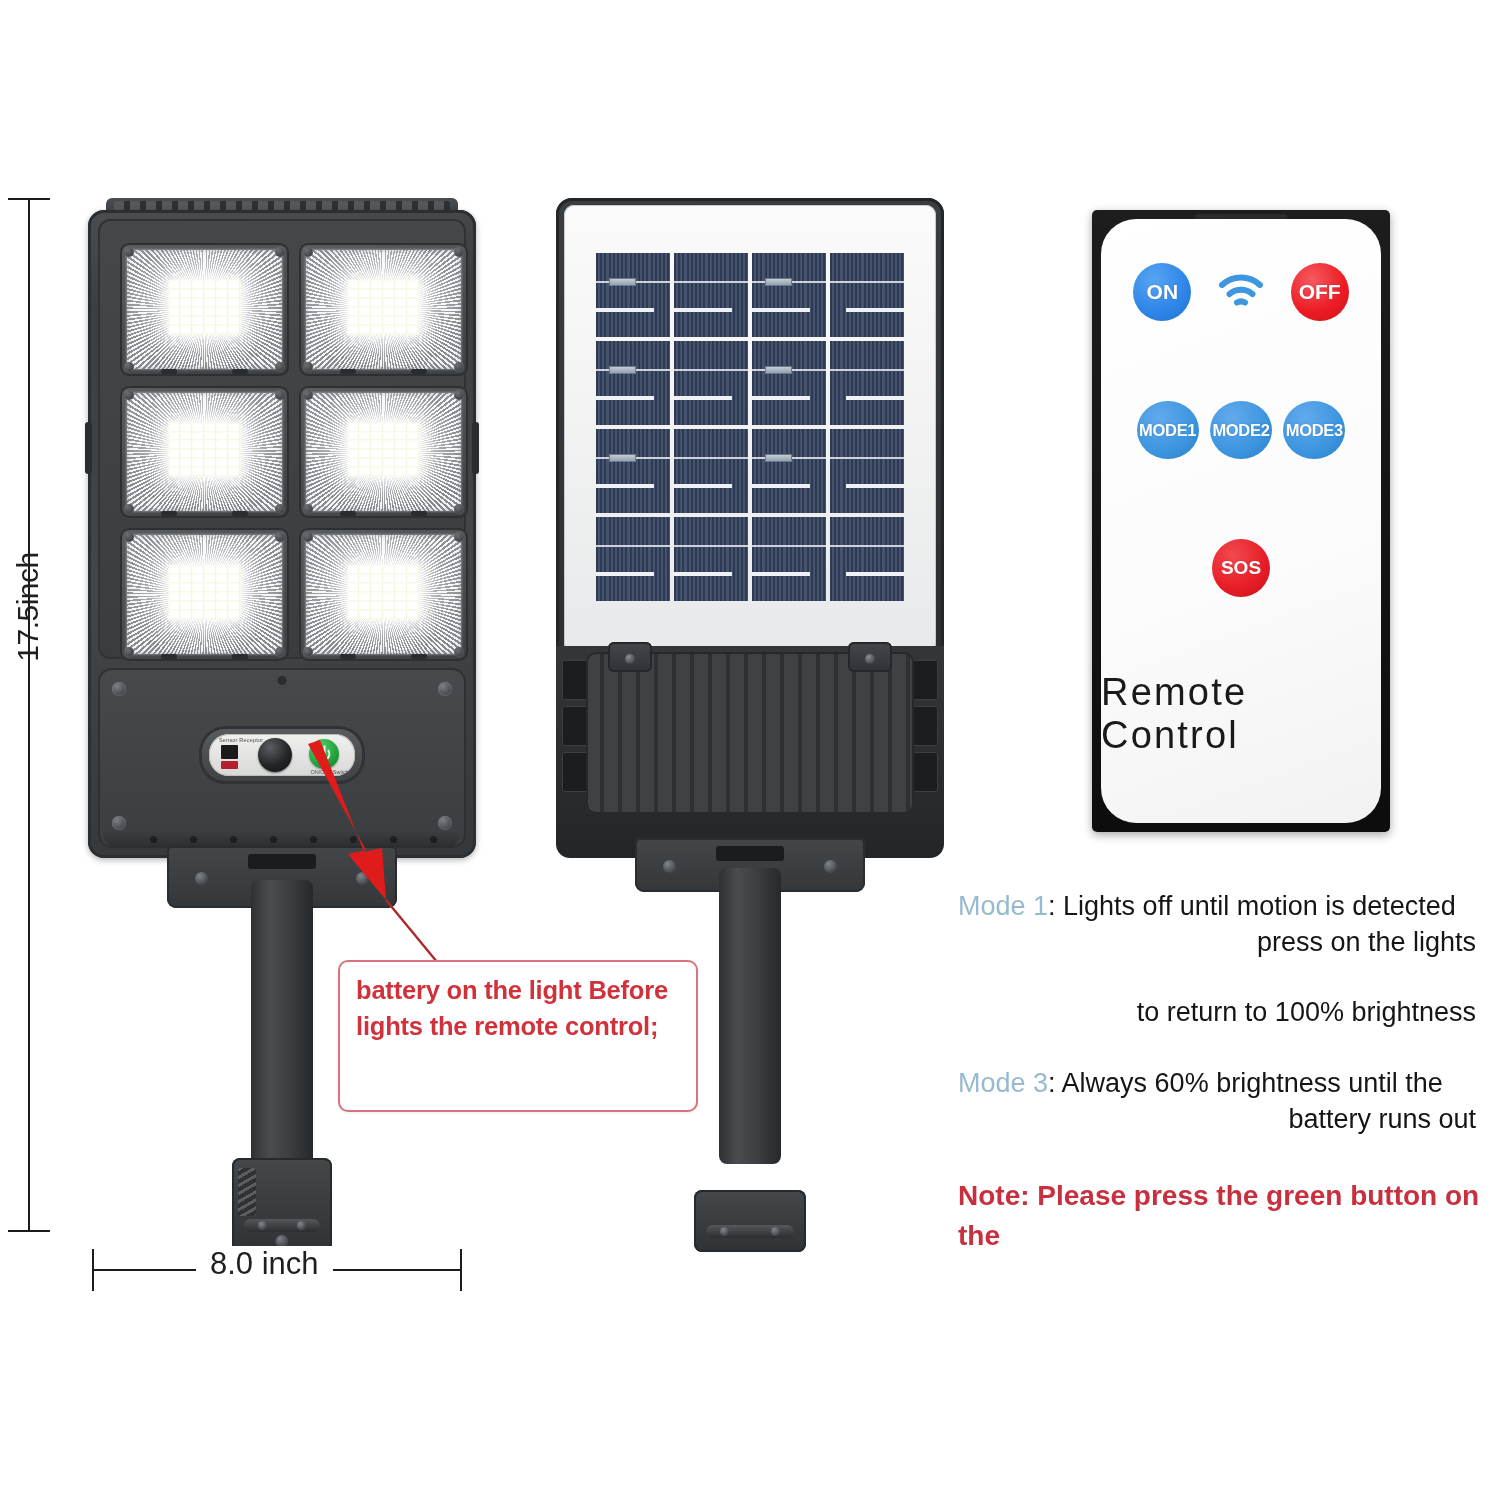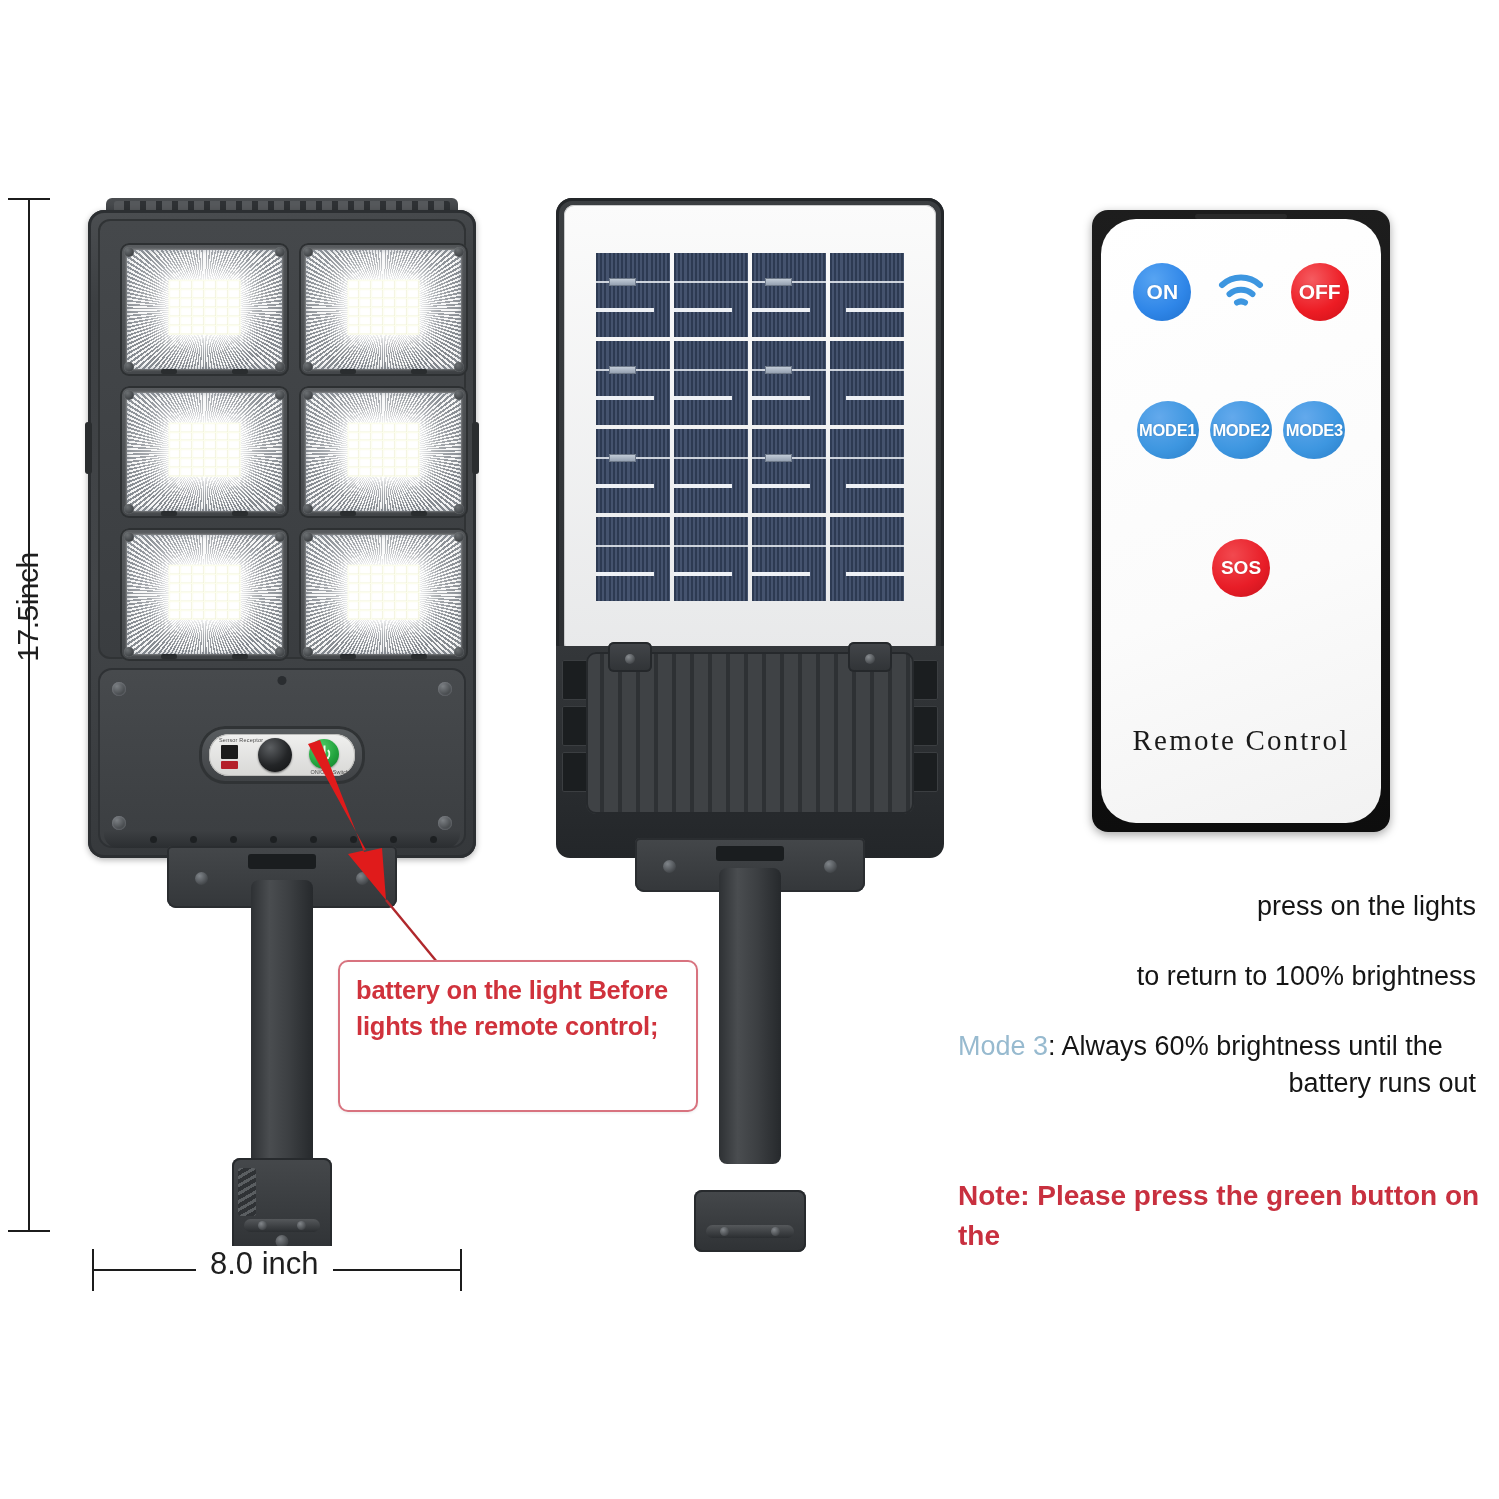--- a/index.html
+++ b/index.html
@@ -264,21 +264,21 @@
   }
   .callout p {
     color:#d0323c; font-size:25.5px; font-weight:bold; line-height:1.42;
     letter-spacing:-.2px;
   }
   .arrow-svg { position:absolute; left:290px; top:700px; width:420px; height:290px; pointer-events:none; }
 
   
   .remote {
     position:absolute; left:1092px; top:210px; width:298px; height:622px;
-    border-radius: 16px;
+    border-radius: 5px;
     background: linear-gradient(180deg,#1d1d1d,#0d0d0d);
     box-shadow: 0 3px 10px rgba(0,0,0,.35);
     padding: 9px;
   }
   .remote-face {
     position:relative; width:100%; height:100%; border-radius:35px;
     background: linear-gradient(160deg,#ffffff 0%, #fbfbfb 60%, #f2f2f2 100%);
   }
   .remote-notch {
     position:absolute; left:50%; transform:translateX(-50%); top:-5px;
@@ -297,22 +297,22 @@
   .rbtn.onoff { width:58px; height:58px; font-size:21px; }
   .rbtn.on  { background: radial-gradient(circle at 36% 28%, #57a4f2 0%, #2f86e8 58%, #1e6fcc 100%); }
   .rbtn.off { background: radial-gradient(circle at 36% 28%, #f55b60 0%, #ed1c24 58%, #cc1018 100%); }
   .rbtn.mode { width:62px; height:58px; font-size:16.5px; letter-spacing:-.3px;
     background: radial-gradient(circle at 36% 28%, #63a9ec 0%, #3d96e0 58%, #2a7ec8 100%); }
   .rbtn.sos { width:58px; height:58px; font-size:19px;
     background: radial-gradient(circle at 36% 28%, #f2494f 0%, #e81d27 58%, #c4121b 100%); }
   .wifi-icon { width:58px; height:58px; position:relative; }
   .wifi-icon svg { position:absolute; left:50%; top:50%; transform:translate(-50%,-50%); }
   .remote-brand {
-    position:absolute; left:0; right:0; bottom:66px; text-align:center;
-    font-family: Liberation Serif, serif; font-size:29px; color:#1a1a1a;
+    position:absolute; left:0; right:0; bottom:66px; 
+    font-family: Liberation Sans, sans-serif; font-size:38px; color:#1a1a1a;
     letter-spacing: 2.2px;
   }
 
   
   .modes { position:absolute; left:958px; top:888px; width:530px; }
   .mode-block { margin-bottom: 34px; }
   .mode-line { font-size:27px; color:#151515; line-height:1.34; }
   .mode-line .mkey { color:#97bacf; }
   .mode-l1 { text-align:left; }
   .mode-l2 { text-align:right; padding-right: 12px; }
@@ -790,20 +790,21 @@
       <div class="btn-row row3">
         <div class="rbtn sos">SOS</div>
       </div>
 
       <div class="remote-brand">Remote Control</div>
     </div>
   </div>
 
   <div class="modes" id="modes">
       <div class="mode-block">
+        <div class="mode-line mode-l1"><span class="mkey">Mode 1</span>: Lights off until motion is detected</div>
         <div class="mode-line mode-l2">press on the lights</div>
       </div>
       <div class="mode-block">
         <div class="mode-line mode-l2">to return to 100% brightness</div>
       </div>
       <div class="mode-block">
         <div class="mode-line mode-l1"><span class="mkey">Mode 3</span>: Always 60% brightness until the</div>
         <div class="mode-line mode-l2">battery runs out</div>
       </div>
     </div>

